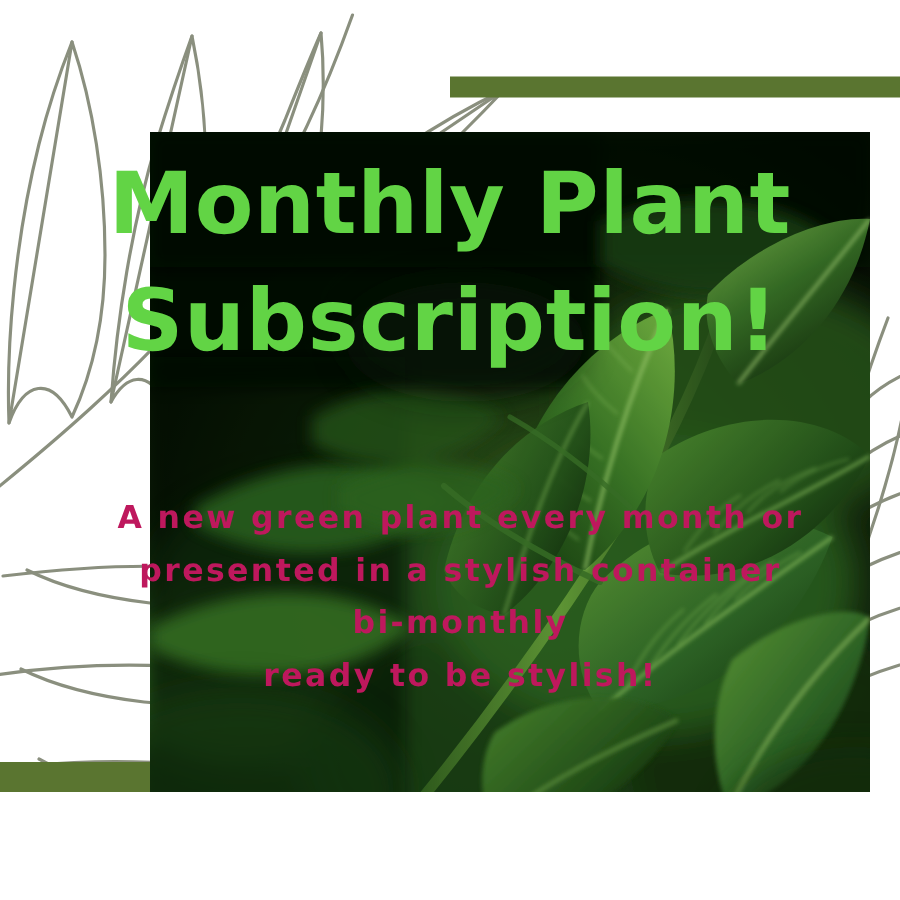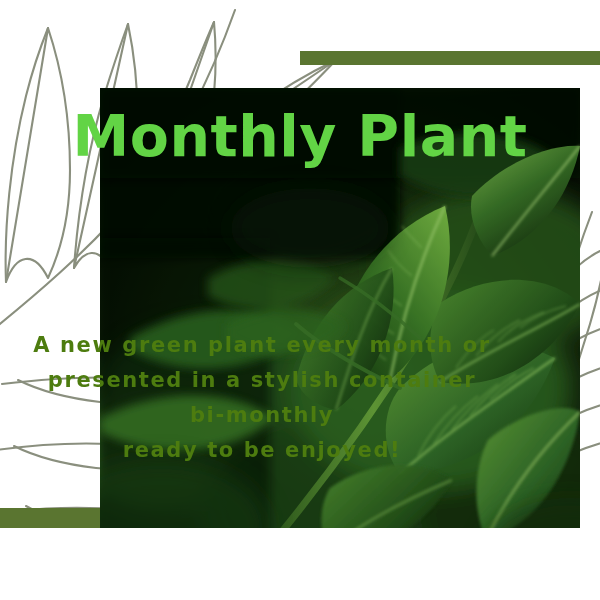--- a/index.html
+++ b/index.html
@@ -92,21 +92,22 @@
     position: absolute;
     left: 0px;
     top: 328px;
     width: 524px;
     text-align: center;
     font-family: "DejaVu Sans", sans-serif;
     font-weight: bold;
     font-size: 21px;
     line-height: 35px;
     letter-spacing: 1.6px;
-    color: #4d7c0f;
+    color: #be185d;
+    padding-left: 45px;
   }
   #subcopy .sub-line {
     display: block;
     white-space: nowrap;
   }
 </style>
 </head>
 <body>
 
 <div id="poster">
@@ -307,23 +308,24 @@
       </g>
 
       <rect x="0" y="0" width="480" height="477" fill="#000000" opacity="0.12"></rect>
     </svg>
   </div>
 
   <div id="text-layer">
 
     <div id="headline">
       <span class="hl-line">Monthly Plant</span>
+      <span class="hl-line">Subscription!</span>
     </div>
 
     <div id="subcopy">
       <span class="sub-line">A new green plant every month or</span>
       <span class="sub-line">presented in a stylish container</span>
       <span class="sub-line">bi-monthly</span>
-      <span class="sub-line">ready to be enjoyed!</span>
+      <span class="sub-line">ready to be stylish!</span>
     </div>
 
   </div>
 </div>
 
 </body></html>

